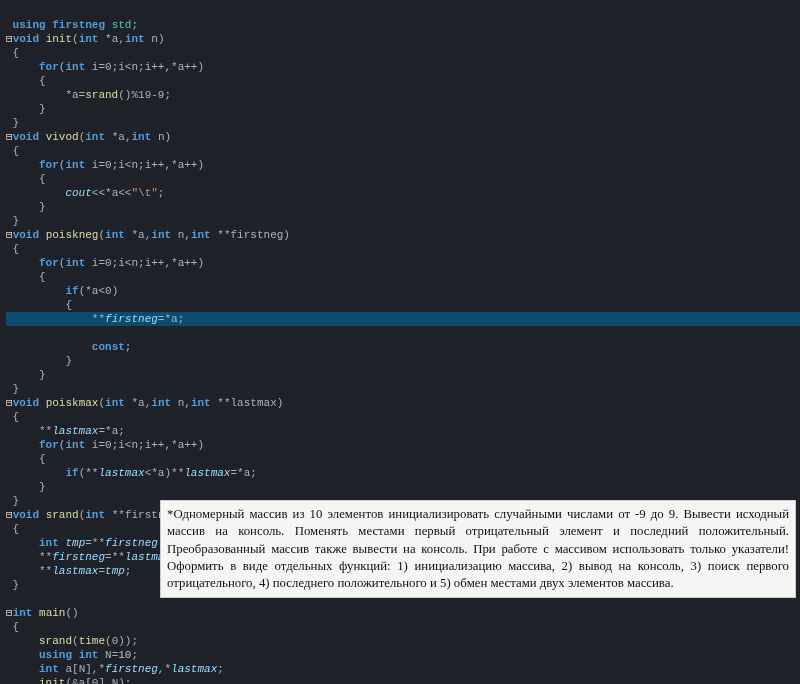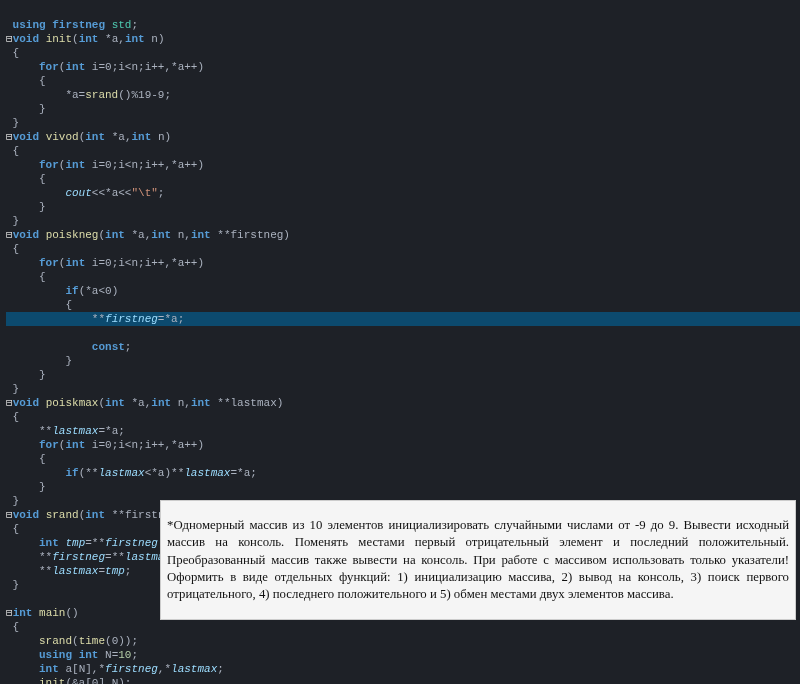--- a/index.html
+++ b/index.html
@@ -35,21 +35,21 @@
   .overlay {
     position: absolute;
     left: 160px;
     top: 500px;
     width: 636px;
     background: #f5f5f5;
     color: #111;
     font-family: 'Times New Roman', serif;
     font-size: 12.8px;
     line-height: 1.35;
-    padding: 16px 6px;
+    padding: 5px 6px;
     text-align: justify;
     border: 1px solid #ccc;
   }
 </style>
 </head>
 <body>
 
 <div class="code-area">
 <span> <span class="kw">using</span> <span class="kw">firstneg</span> <span class="ns">std</span>;</span>
 <span><span class="op">⊟</span><span class="kw">void</span> <span class="fn">init</span>(<span class="kw">int</span> *a,<span class="kw">int</span> n)</span>

